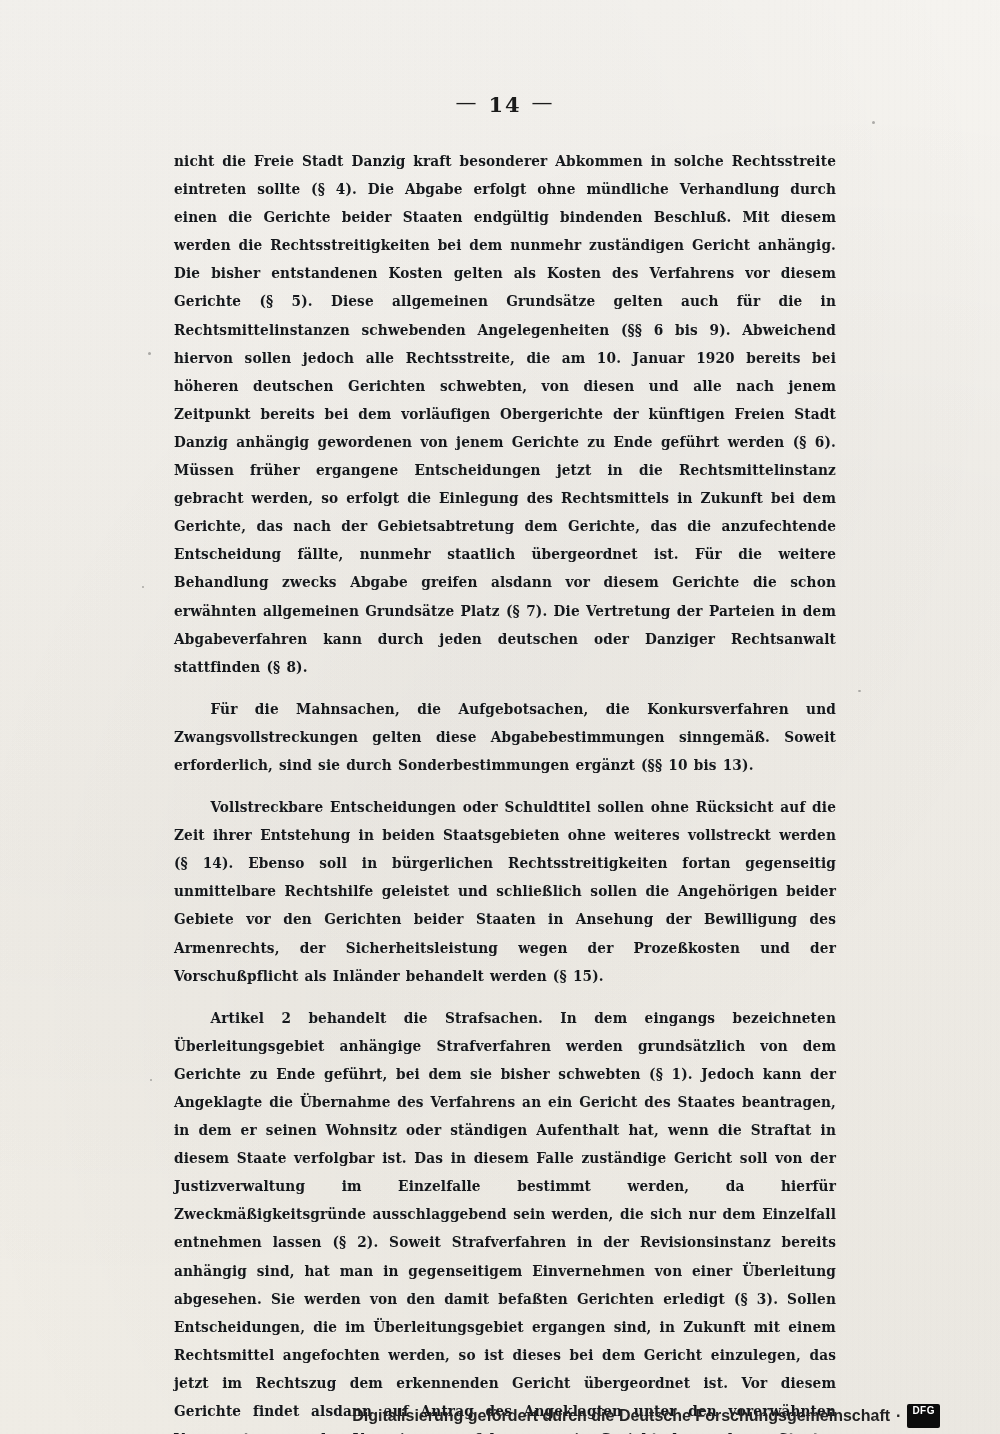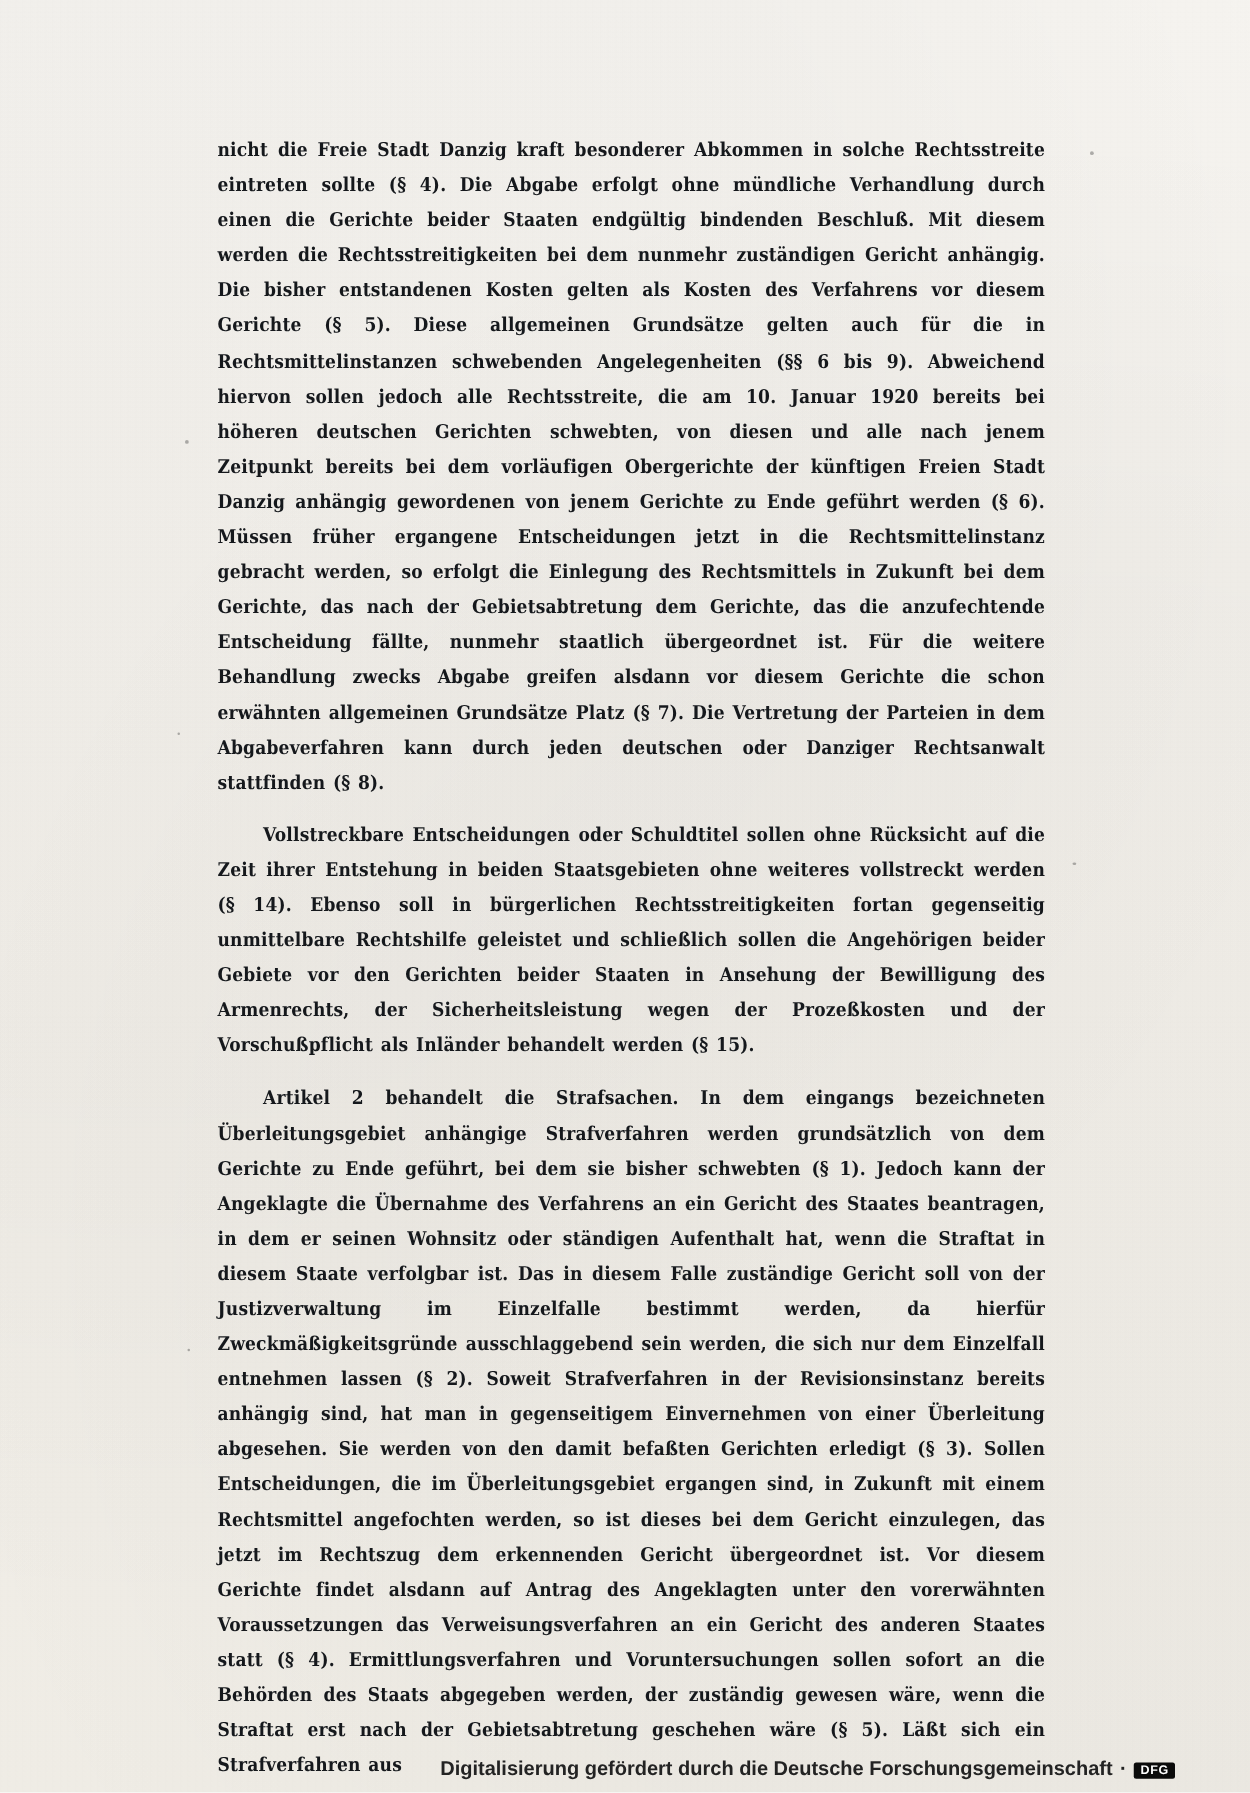--- a/index.html
+++ b/index.html
@@ -95,21 +95,21 @@
     color: #232323;
     white-space: nowrap;
   }
   .deg-logo {
     background: #0b0b0b;
     color: #ffffff;
     font-family: "Liberation Sans", sans-serif;
     font-size: 10px;
     font-weight: bold;
     letter-spacing: 0.5px;
-    padding: 1px 5px 1px 5px;
+    padding: 1px 5px 12px 5px;
     border-radius: 2px;
     line-height: 11px;
   }
   .speck {
     position: absolute;
     background: rgba(40,40,40,0.35);
     border-radius: 50%;
   }
 </style>
 </head>
@@ -119,23 +119,27 @@
   <div class="scan-noise"></div>
 
   <div class="speck" style="left:148px; top:352px; width:3px; height:3px;"></div>
   <div class="speck" style="left:872px; top:121px; width:3px; height:3px;"></div>
   <div class="speck" style="left:142px; top:586px; width:2px; height:2px;"></div>
   <div class="speck" style="left:858px; top:690px; width:3px; height:2px;"></div>
   <div class="speck" style="left:150px; top:1079px; width:2px; height:2px;"></div>
 
   <div class="content">
 
+    <div class="page-number">
+      <span class="dash">—</span><span>14</span><span class="dash">—</span>
+    </div>
 
     <div class="body-text frak">
       <p>nicht die Freie Stadt Danzig kraft besonderer Abkommen in solche Rechtsstreite eintreten sollte (§ 4). Die Abgabe erfolgt ohne mündliche Verhandlung durch einen die Gerichte beider Staaten endgültig bindenden Beschluß. Mit diesem werden die Rechtsstreitigkeiten bei dem nunmehr zuständigen Gericht anhängig. Die bisher entstandenen Kosten gelten als Kosten des Verfahrens vor diesem Gerichte (§ 5). Diese allgemeinen Grundsätze gelten auch für die in Rechtsmittelinstanzen schwebenden Angelegenheiten (§§ 6 bis 9). Abweichend hiervon sollen jedoch alle Rechtsstreite, die am 10. Januar 1920 bereits bei höheren deutschen Gerichten schwebten, von diesen und alle nach jenem Zeitpunkt bereits bei dem vorläufigen Obergerichte der künftigen Freien Stadt Danzig anhängig gewordenen von jenem Gerichte zu Ende geführt werden (§ 6). Müssen früher ergangene Entscheidungen jetzt in die Rechtsmittelinstanz gebracht werden, so erfolgt die Einlegung des Rechtsmittels in Zukunft bei dem Gerichte, das nach der Gebietsabtretung dem Gerichte, das die anzufechtende Entscheidung fällte, nunmehr staatlich übergeordnet ist. Für die weitere Behandlung zwecks Abgabe greifen alsdann vor diesem Gerichte die schon erwähnten allgemeinen Grundsätze Platz (§ 7). Die Vertretung der Parteien in dem Abgabeverfahren kann durch jeden deutschen oder Danziger Rechtsanwalt stattfinden (§ 8).</p>
+      <p class="indent">Für die Mahnsachen, die Aufgebotsachen, die Konkursverfahren und Zwangsvollstreckungen gelten diese Abgabebestimmungen sinngemäß. Soweit erforderlich, sind sie durch Sonderbestimmungen ergänzt (§§ 10 bis 13).</p>
       <p class="indent">Vollstreckbare Entscheidungen oder Schuldtitel sollen ohne Rücksicht auf die Zeit ihrer Entstehung in beiden Staatsgebieten ohne weiteres vollstreckt werden (§ 14). Ebenso soll in bürgerlichen Rechtsstreitigkeiten fortan gegenseitig unmittelbare Rechtshilfe geleistet und schließlich sollen die Angehörigen beider Gebiete vor den Gerichten beider Staaten in Ansehung der Bewilligung des Armenrechts, der Sicherheitsleistung wegen der Prozeßkosten und der Vorschußpflicht als Inländer behandelt werden (§ 15).</p>
       <p class="indent">Artikel 2 behandelt die Strafsachen. In dem eingangs bezeichneten Überleitungsgebiet anhängige Strafverfahren werden grundsätzlich von dem Gerichte zu Ende geführt, bei dem sie bisher schwebten (§ 1). Jedoch kann der Angeklagte die Übernahme des Verfahrens an ein Gericht des Staates beantragen, in dem er seinen Wohnsitz oder ständigen Aufenthalt hat, wenn die Straftat in diesem Staate verfolgbar ist. Das in diesem Falle zuständige Gericht soll von der Justizverwaltung im Einzelfalle bestimmt werden, da hierfür Zweckmäßigkeitsgründe ausschlaggebend sein werden, die sich nur dem Einzelfall entnehmen lassen (§ 2). Soweit Strafverfahren in der Revisionsinstanz bereits anhängig sind, hat man in gegenseitigem Einvernehmen von einer Überleitung abgesehen. Sie werden von den damit befaßten Gerichten erledigt (§ 3). Sollen Entscheidungen, die im Überleitungsgebiet ergangen sind, in Zukunft mit einem Rechtsmittel angefochten werden, so ist dieses bei dem Gericht einzulegen, das jetzt im Rechtszug dem erkennenden Gericht übergeordnet ist. Vor diesem Gerichte findet alsdann auf Antrag des Angeklagten unter den vorerwähnten Voraussetzungen das Verweisungsverfahren an ein Gericht des anderen Staates statt (§ 4). Ermittlungsverfahren und Voruntersuchungen sollen sofort an die Behörden des Staats abgegeben werden, der zuständig gewesen wäre, wenn die Straftat erst nach der Gebietsabtretung geschehen wäre (§ 5). Läßt sich ein Strafverfahren aus</p>
     </div>
 
   </div>
 
   <div class="footer-bar">
     <span class="footer-text">Digitalisierung gefördert durch die Deutsche Forschungsgemeinschaft</span>
     <span class="footer-text">·</span>
     <span class="deg-logo">DFG</span>

